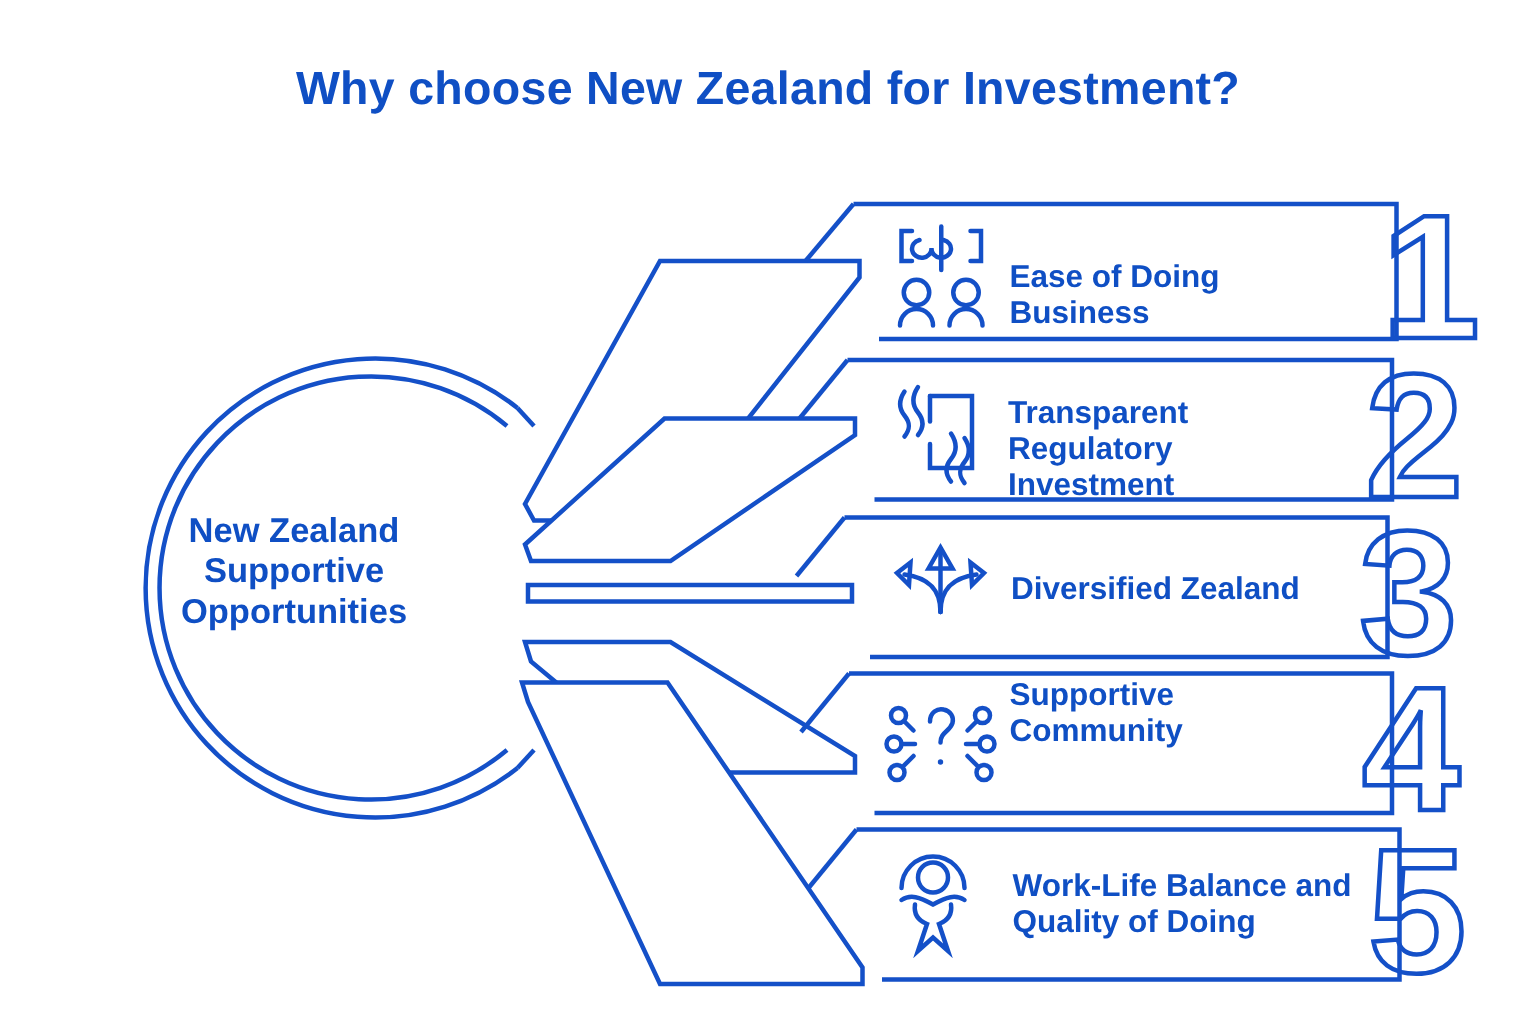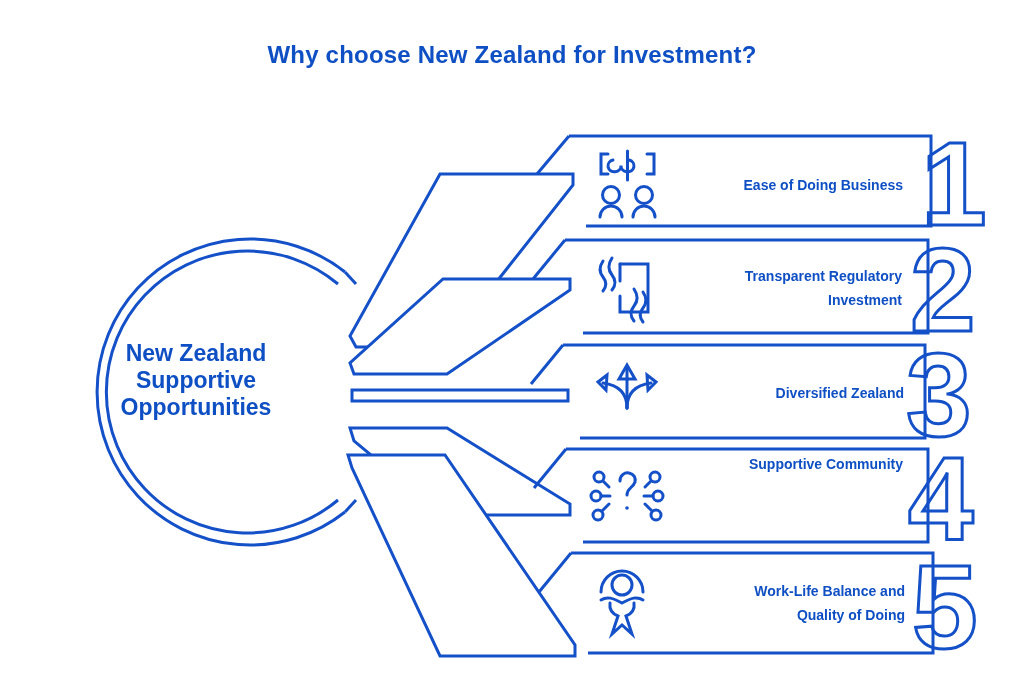--- a/index.html
+++ b/index.html
@@ -5,34 +5,34 @@
   html,body{margin:0;padding:0;background:#ffffff;}
   body{
     width:1024px;height:683px;overflow:hidden;position:relative;
     font-family:"Liberation Sans","DejaVu Sans",sans-serif;
     background:#ffffff;
   }
   #stage{position:absolute;inset:0;width:1024px;height:683px;}
 
   .title{
     position:absolute;left:0;top:41px;width:1024px;text-align:center;
-    font-size:24px;font-weight:bold;color:#0F4FC4;letter-spacing:0.2px;
+    font-size:31px;font-weight:bold;color:#0F4FC4;letter-spacing:0.2px;
   }
 
   svg.layer{position:absolute;left:0;top:0;width:1024px;height:683px;}
 
   .center-label{
     position:absolute;left:48px;top:340px;width:296px;text-align:center;
     font-size:23px;font-weight:bold;line-height:27px;color:#0F4FC4;
   }
   .center-label span{display:block;}
 
   .item-label{
-    position:absolute;font-size:14px;font-weight:bold;line-height:24px;
-    color:#0F4FC4;width:230px;text-align:right;
+    position:absolute;font-size:21px;font-weight:bold;line-height:24px;
+    color:#0F4FC4;width:230px;
   }
   .item-label span{display:block;}
 </style>
 </head>
 <body>
 
 <div id="stage">
 
   <div class="title">Why choose New Zealand for Investment?</div>
 

